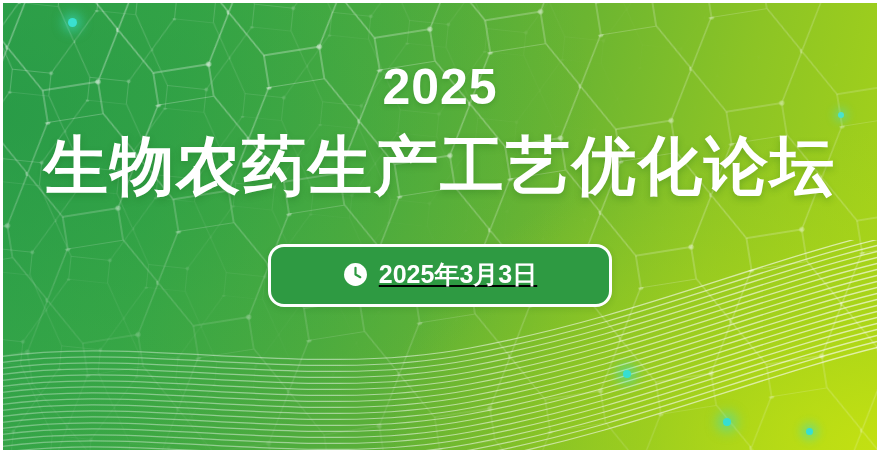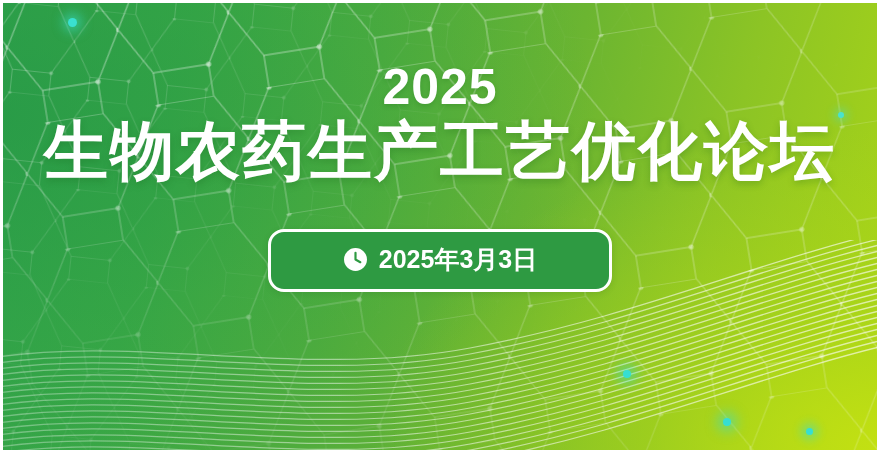--- a/index.html
+++ b/index.html
@@ -61,21 +61,21 @@
     margin-top: 62px;
     font-size: 50px;
     line-height: 1;
     font-weight: bold;
     color: #ffffff;
     letter-spacing: 1px;
     text-shadow: 0 2px 5px rgba(20,90,20,0.22);
     font-family: "Liberation Sans", "DejaVu Sans", sans-serif;
   }
   .title {
-    margin-top: 7px;
+    margin-top: 22px;
     font-size: 64px;
     line-height: 1;
     font-weight: bold;
     color: #ffffff;
     letter-spacing: 2px;
     white-space: nowrap;
     text-shadow: 0 3px 7px rgba(20,90,20,0.25);
     font-family: "Liberation Sans", "DejaVu Sans", sans-serif;
   }
   .info-box {
@@ -84,20 +84,21 @@
     box-sizing: border-box;
     background: #2e9a42;
     border: 3px solid #ffffff;
     border-radius: 16px;
     padding: 12px 14px 14px 14px;
     display: flex;
     flex-direction: column;
     align-items: center;
     gap: 12px;
     box-shadow: 0 2px 6px rgba(20,80,20,0.14);
+    text-decoration: underline;
   }
   .info-row {
     display: flex;
     align-items: center;
     gap: 11px;
     color: #ffffff;
     font-size: 25px;
     font-weight: bold;
     line-height: 1.25;
     white-space: nowrap;

